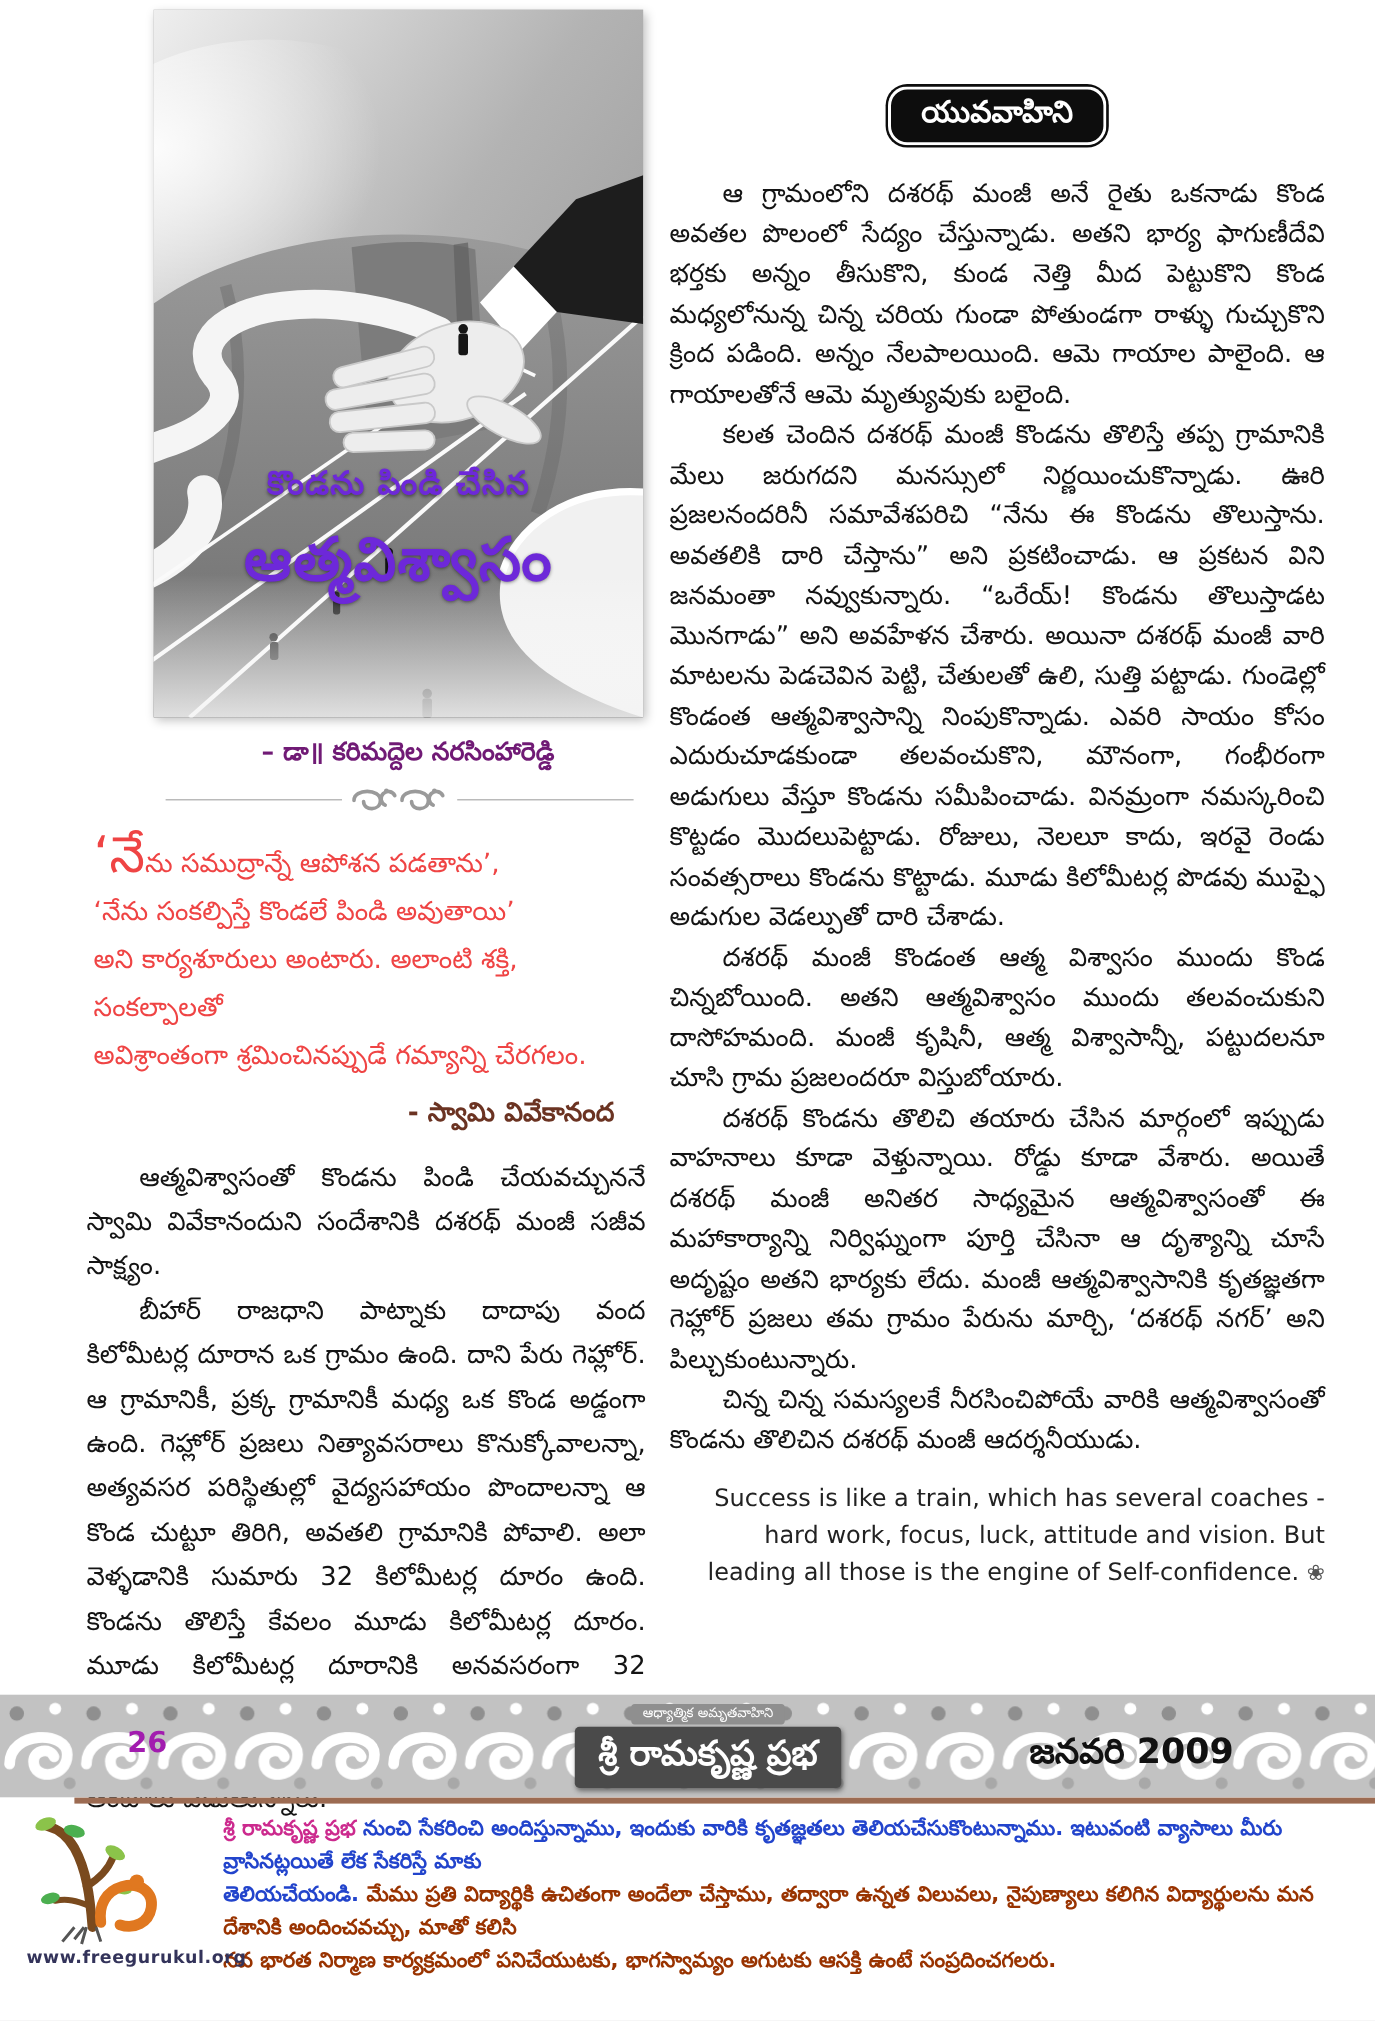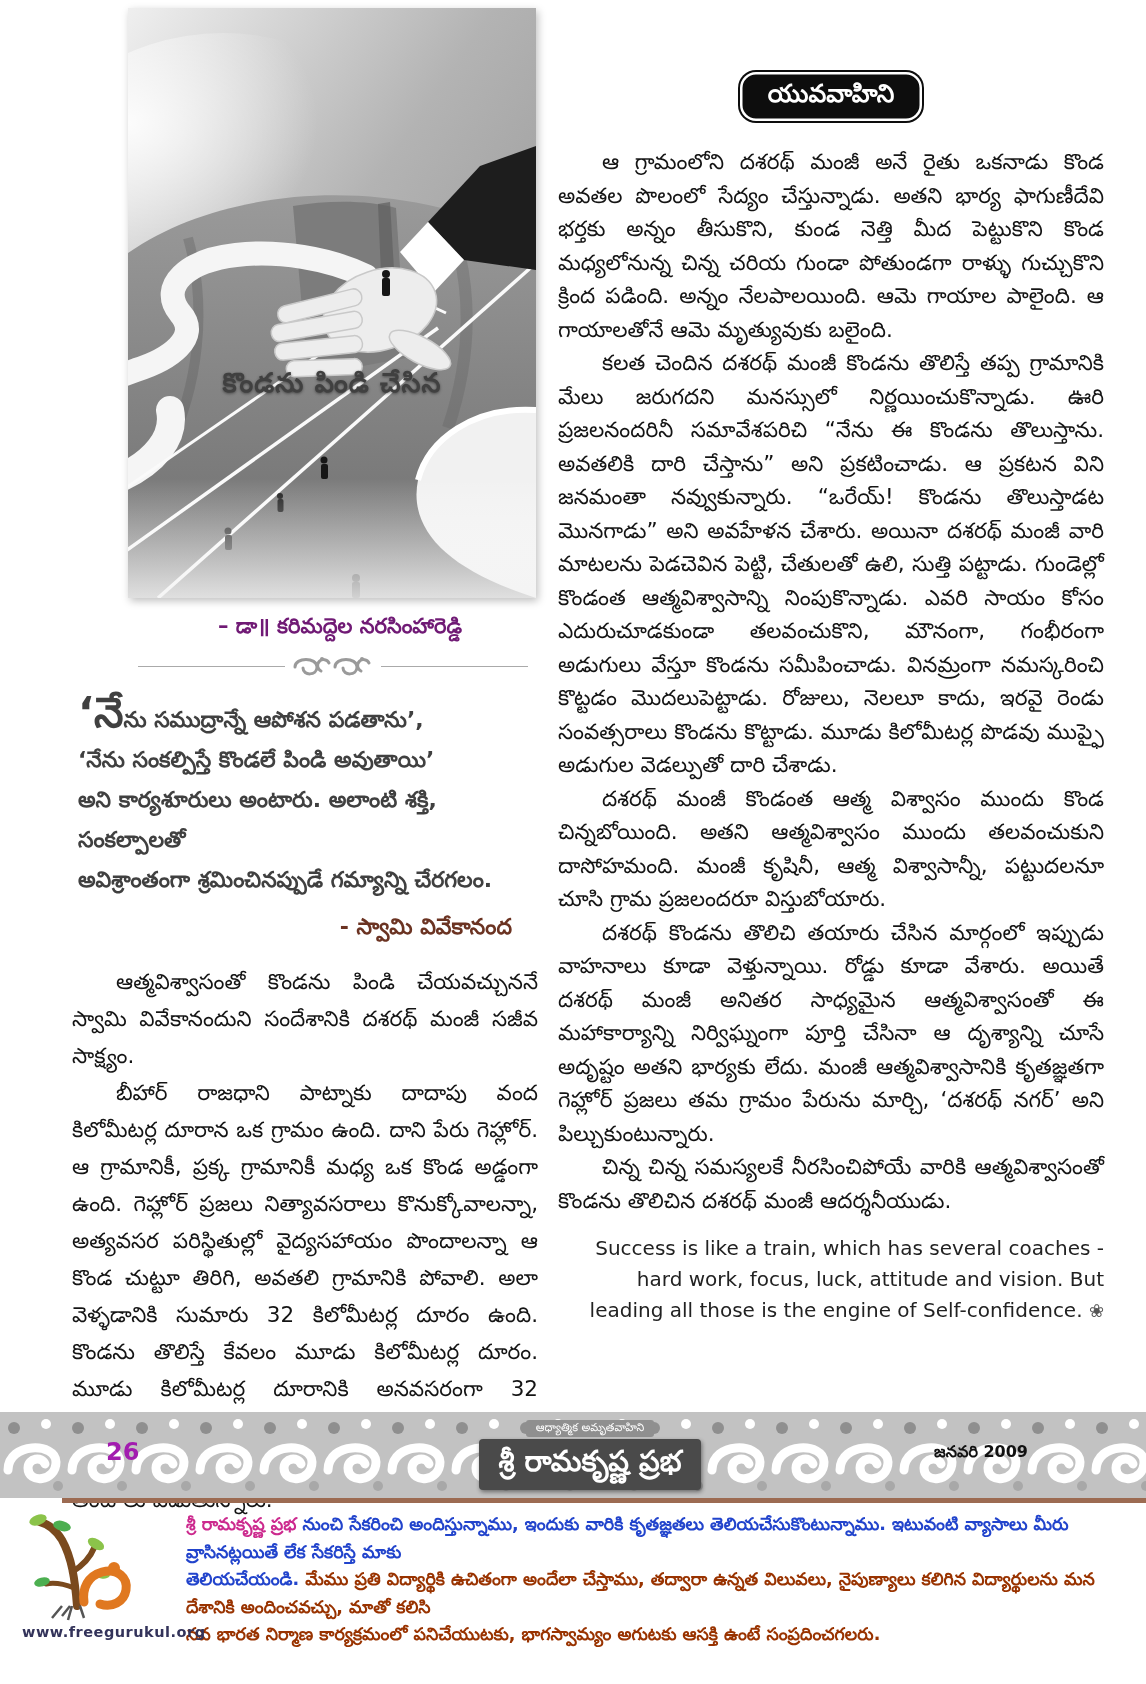--- a/index.html
+++ b/index.html
@@ -9,33 +9,33 @@
   
   .columns{position:absolute;top:0;left:0;width:1146px;display:grid;
            grid-template-columns:466px 1fr;column-gap:20px;padding:0 42px 0 72px;box-sizing:border-box;}
   .col-left{padding-top:8px;}
   .col-right{padding-top:72px;}
 
   
   .illustration{position:relative;width:408px;height:590px;margin-left:56px;
                 box-shadow:2px 3px 8px rgba(0,0,0,.25);background:#bdbdbd;}
   .illustration svg{display:block;}
-  .title-overlay{position:absolute;left:0;right:0;top:359px;text-align:center;color:#404040;
+  .title-overlay{position:absolute;left:0;right:0;top:380px;text-align:center;color:#6d28d9;
                  text-shadow:0 1px 3px rgba(0,0,0,.45);}
   .title-line1{font-size:27px;font-weight:bold;letter-spacing:1px;}
   .title-line2{font-size:50px;font-weight:bold;margin-top:12px;letter-spacing:1px;}
 
   .author{margin:16px 0 4px 70px;text-align:center;font-size:21px;font-weight:600;color:#701a75;}
 
   .divider{display:flex;align-items:center;margin:10px 10px 14px 66px;}
   .divider .rule{flex:1;height:1px;background:#aaa;}
   .divider .orn{margin:0 6px;}
 
   
-  .quote{color:#404040;font-weight:bold;font-size:22px;line-height:40px;margin:4px 0 0 6px;}
+  .quote{color:#ef4444;font-weight:normal;font-size:22px;line-height:40px;margin:4px 0 0 6px;}
   .quote .lead-big{font-size:42px;line-height:40px;}
   .quote-attrib{color:#6b3322;font-weight:bold;font-size:22px;text-align:right;
                 padding-right:26px;margin-top:14px;}
 
   
   .para{font-size:21.5px;line-height:36px;text-align:justify;text-indent:44px;margin:0;color:#141414;}
   .col-left .para{line-height:37px;}
   .col-left .paras{margin-top:18px;}
   .col-right .para{line-height:33.5px;}
 
@@ -47,21 +47,21 @@
   .flower{color:#555;font-size:18px;}
 
   
   .band{position:absolute;top:1412px;left:0;width:1146px;height:86px;}
   .band-page-num{position:absolute;left:106px;top:26px;font-size:24px;font-weight:bold;color:#a21caf;}
   .band-logo{position:absolute;left:430px;top:4px;width:320px;text-align:center;}
   .band-logo-tagline{display:inline-block;font-size:11px;color:#fff;background:#8f8f8f;
                      padding:1px 10px;border-radius:3px;margin-bottom:2px;}
   .band-logo-title{background:#4a4a4a;color:#fff;font-size:29px;font-weight:bold;
                    padding:5px 20px;border-radius:4px;box-shadow:1px 2px 4px rgba(0,0,0,.45);display:inline-block;}
-  .band-date{position:absolute;right:118px;top:30px;font-size:16px;font-weight:bold;color:#111;}
+  .band-date{position:absolute;right:118px;top:30px;font-size:29px;font-weight:bold;color:#111;}
 
   
   .bottom{position:absolute;top:1498px;left:0;width:1146px;height:186px;}
   .bottom-rule{height:5px;background:#9c6b52;margin-left:62px;}
   .fg-logo{position:absolute;left:22px;top:12px;width:158px;}
   .fg-url{font-size:14.5px;font-weight:bold;color:#33335a;letter-spacing:.5px;margin-top:-2px;}
   .bottom-text{margin:8px 34px 0 186px;font-weight:bold;}
   .bottom-text .bline{font-size:17.5px;line-height:27.5px;}
 </style>
 </head>
@@ -138,20 +138,21 @@
           </g>
 
           <path d="M408,402 C345,398 300,432 290,472 C280,522 320,562 408,590 Z" fill="#f1f1f1"></path>
           <path d="M408,402 C345,398 300,432 290,472" stroke="#ffffff" stroke-width="6" fill="none"></path>
 
           <rect x="0" y="470" width="408" height="120" fill="url(#fade)"></rect>
         </svg>
 
         <div class="title-overlay">
           <div class="title-line1">కొండను పిండి చేసిన</div>
+          <div class="title-line2">ఆత్మవిశ్వాసం</div>
         </div>
       </div>
 
       <div class="author">– డా॥ కరిమద్దెల నరసింహారెడ్డి</div>
 
       <div class="divider">
         <div class="rule"></div>
         <svg class="orn" width="84" height="26" viewBox="0 0 84 26">
           <path d="M4,14 C4,4 26,4 26,14 C26,23 12,23 12,15 M30,18 a6,6 0 1,1 8,-8 M44,14 C44,4 66,4 66,14 C66,23 52,23 52,15 M70,18 a6,6 0 1,1 8,-8" stroke="#9a9a9a" stroke-width="3" fill="none" stroke-linecap="round"></path>
           <circle cx="31" cy="6" r="2" fill="#9a9a9a"></circle>

